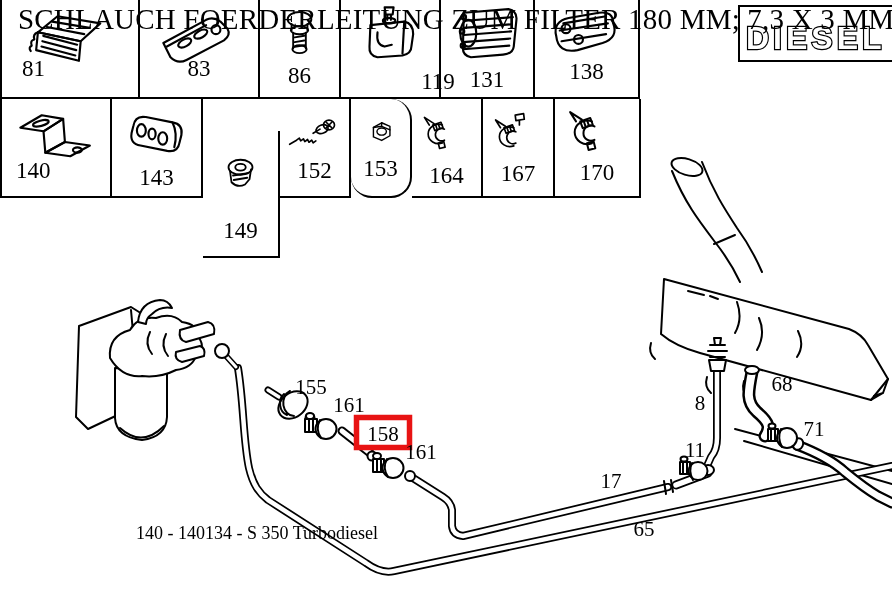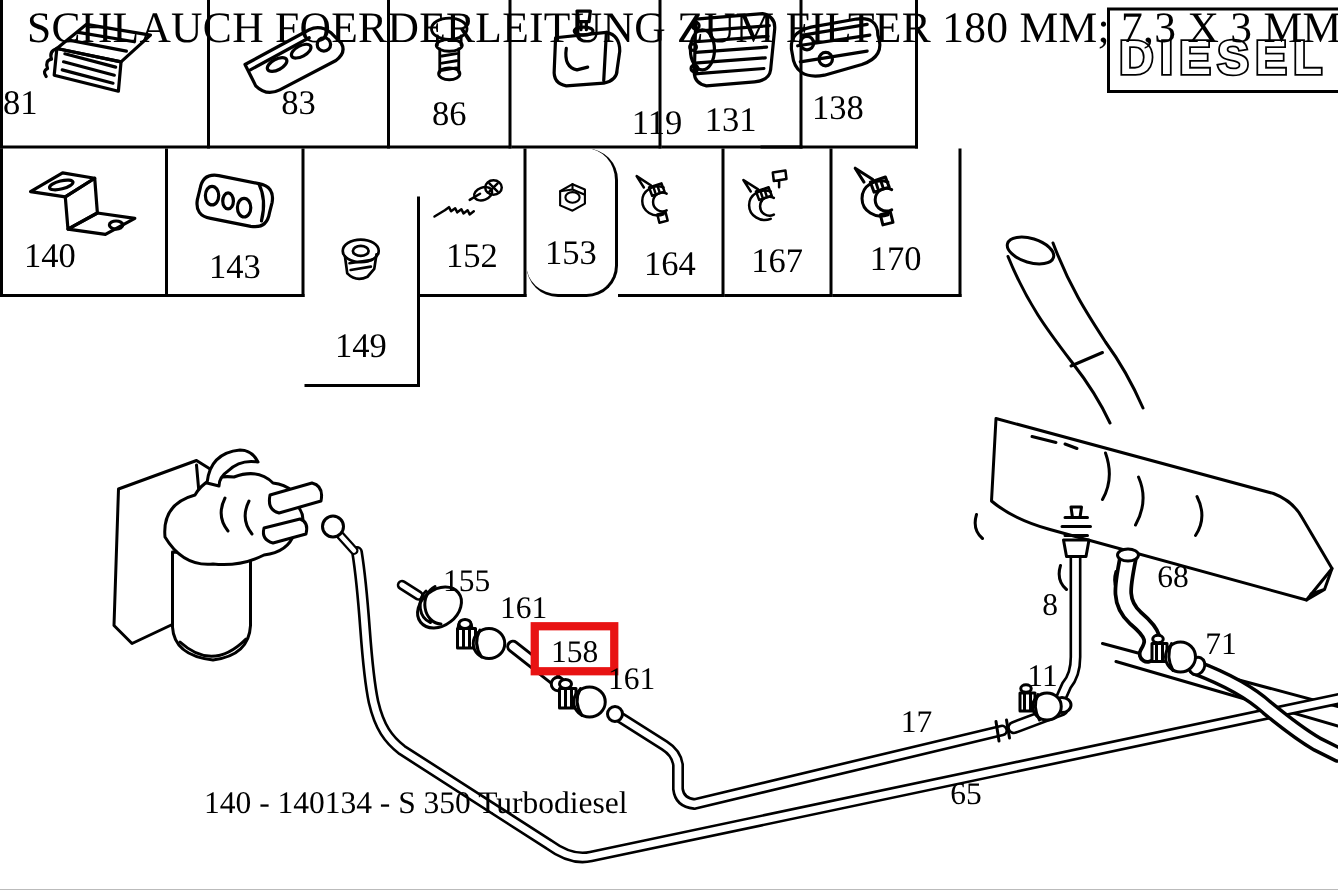--- a/index.html
+++ b/index.html
@@ -5,31 +5,31 @@
   html,body{margin:0;padding:0;background:#888;}
   .screen{position:relative;width:892px;height:593px;background:#fff;overflow:hidden;
           font-family:"Liberation Serif",serif;color:#000;}
   
   .cell{position:absolute;box-sizing:border-box;border-right:2px solid #000;
         border-bottom:2px solid #000;z-index:2;}
   .cell.first{border-left:2px solid #000;}
   .part-icon{position:absolute;top:2px;left:0;width:100%;height:68%;
              stroke:#000;fill:none;stroke-width:2.4;stroke-linejoin:round;stroke-linecap:round;}
   .part-num{position:absolute;width:100%;text-align:center;font-size:23px;line-height:1;}
-  .part-num.left{text-align:left;box-sizing:border-box;}
+  .part-num.left{text-align:left;padding-left:20px;box-sizing:border-box;}
   
   .title{position:absolute;left:18px;top:3px;font-size:29px;white-space:nowrap;
          z-index:6;letter-spacing:.2px;}
   .badge{position:absolute;left:738px;top:5px;width:170px;height:57px;
          border:2.5px solid #000;z-index:1;box-sizing:border-box;}
   
   .diagram-svg{position:absolute;left:0;top:0;z-index:3;pointer-events:none;}
   .diagram-svg text{font-family:"Liberation Serif",serif;font-size:21px;fill:#000;
                     stroke:none;pointer-events:auto;}
-  .footer{position:absolute;left:136px;top:523px;font-size:21px;z-index:5;white-space:nowrap;text-align:right;}
+  .footer{position:absolute;left:136px;top:523px;font-size:18px;z-index:5;white-space:nowrap;text-align:right;}
   .ln{stroke:#000;stroke-width:2;fill:none;stroke-linecap:round;stroke-linejoin:round;}
   .lnw{stroke:#000;stroke-width:2;fill:#fff;stroke-linecap:round;stroke-linejoin:round;}
   .tube-o{stroke:#000;fill:none;stroke-linecap:round;stroke-linejoin:round;}
   .tube-i{stroke:#fff;fill:none;stroke-linecap:round;stroke-linejoin:round;}
 </style>
 </head>
 <body>
 
 <div class="screen">
 
@@ -81,21 +81,21 @@
       <path d="M24,12 L74,8 Q84,10 83,20 L80,50 Q79,58 68,59 L32,62 Q22,60 23,50 Z"></path>
       <path d="M25,21 L79,17 M24,29 L78,25 M24,37 L77,33 M23,45 L76,41 M23,53 L75,49"></path>
       <ellipse cx="29" cy="35" rx="9" ry="15"></ellipse>
       <circle cx="24" cy="17" r="2.5"></circle>
         <circle cx="22" cy="33" r="2.5"></circle>
         <circle cx="23" cy="49" r="2.5"></circle>
     </svg>
     <span class="part-num" style="bottom:6px;text-align:center;">131</span>
   </div>
 
-  <div class="cell" style="left:507px;top:0;width:105px;height:99px;">
+  <div class="cell" style="left:535px;top:0;width:105px;height:99px;">
     <svg class="part-icon" viewBox="0 0 100 74">
       <path d="M16,38 Q12,22 30,18 L64,12 Q80,10 80,24 Q86,40 68,46 L40,54 Q18,58 16,38 Z"></path>
       <path d="M24,24 L72,16 M20,32 L74,24 M22,44 L72,36"></path>
       <circle cx="27" cy="30" r="5"></circle>
         <circle cx="41" cy="42" r="5"></circle>
     </svg>
     <span class="part-num" style="bottom:14px;">138</span>
   </div>
 
   <div class="cell first" style="left:0;top:99px;width:112px;height:99px;text-decoration:underline;">

